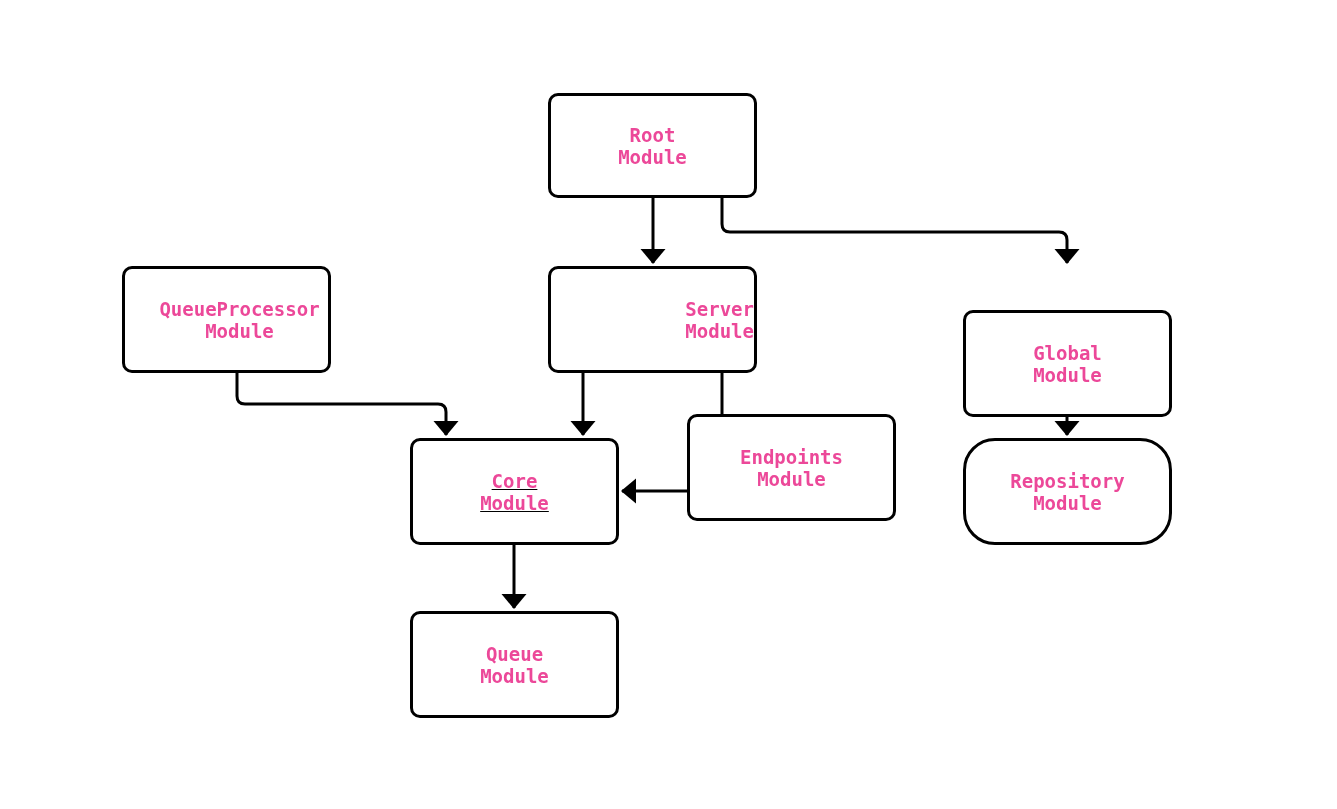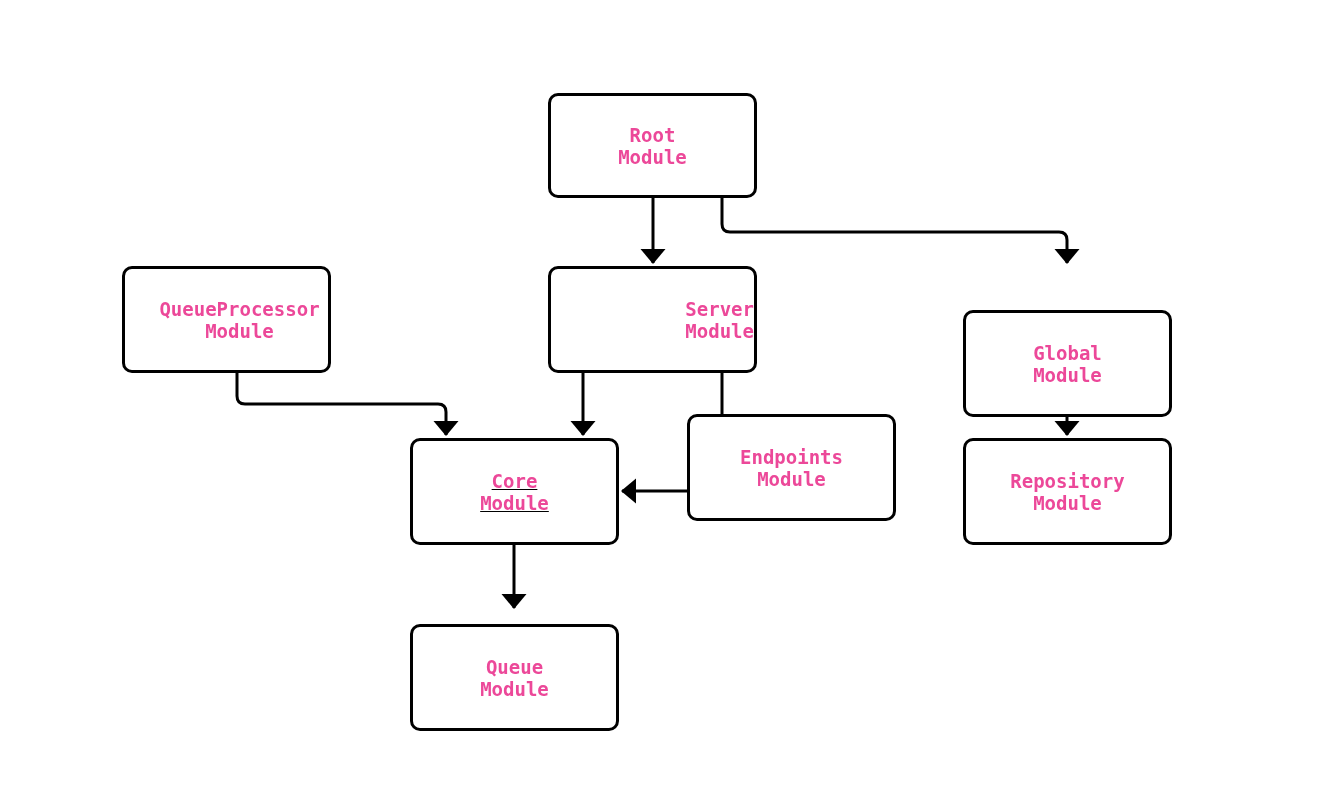--- a/index.html
+++ b/index.html
@@ -44,22 +44,22 @@
     white-space: pre-line;
     letter-spacing: 0;
   }
   
   .pos-root          { left: 548px; top:  93px; height: 105px; }
   .pos-queueprocessor{ left: 122px; top: 266px; padding-left: 26px; }
   .pos-server        { left: 548px; top: 266px; justify-content: flex-end; }
   .pos-global        { left: 963px; top: 266px; margin-top: 44px; }
   .pos-core          { left: 410px; top: 438px; text-decoration: underline; }
   .pos-endpoints     { left: 687px; top: 414px; }
-  .pos-repository    { left: 963px; top: 438px; }
-  .pos-queue         { left: 410px; top: 611px; margin-top: 13px; }
+  .pos-repository    { left: 963px; top: 438px; border-radius: 32px; }
+  .pos-queue         { left: 410px; top: 611px; }
   .edge {
     fill: none;
     stroke: #000000;
     stroke-width: 3;
   }
 </style>
 </head>
 <body>
 
 <div class="canvas">

